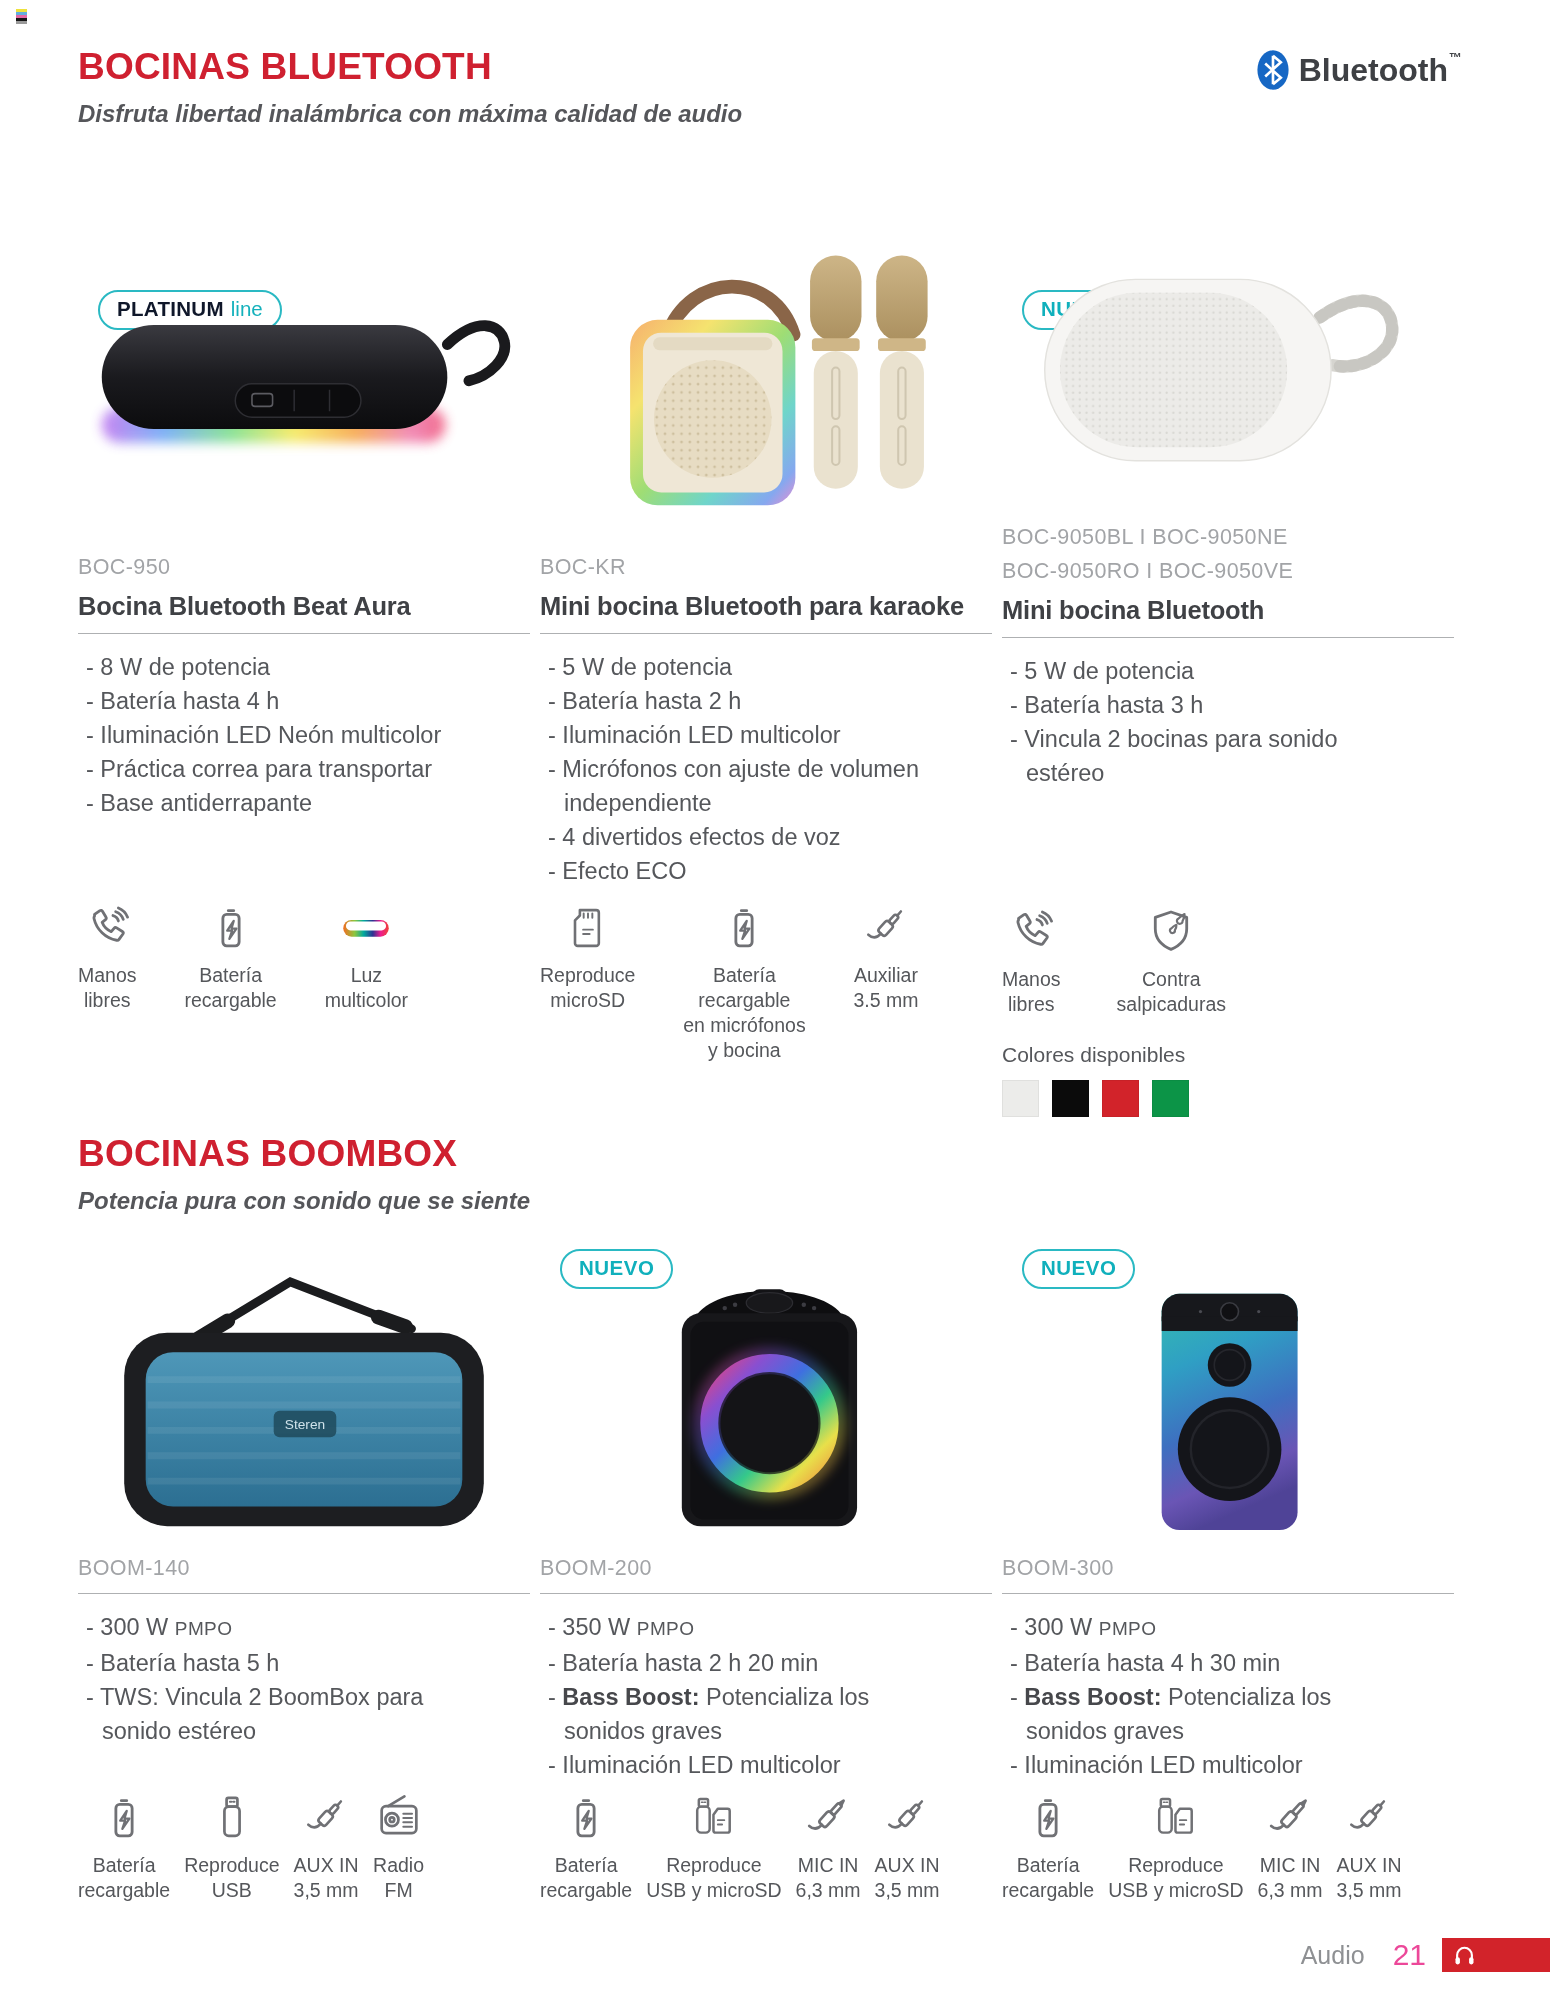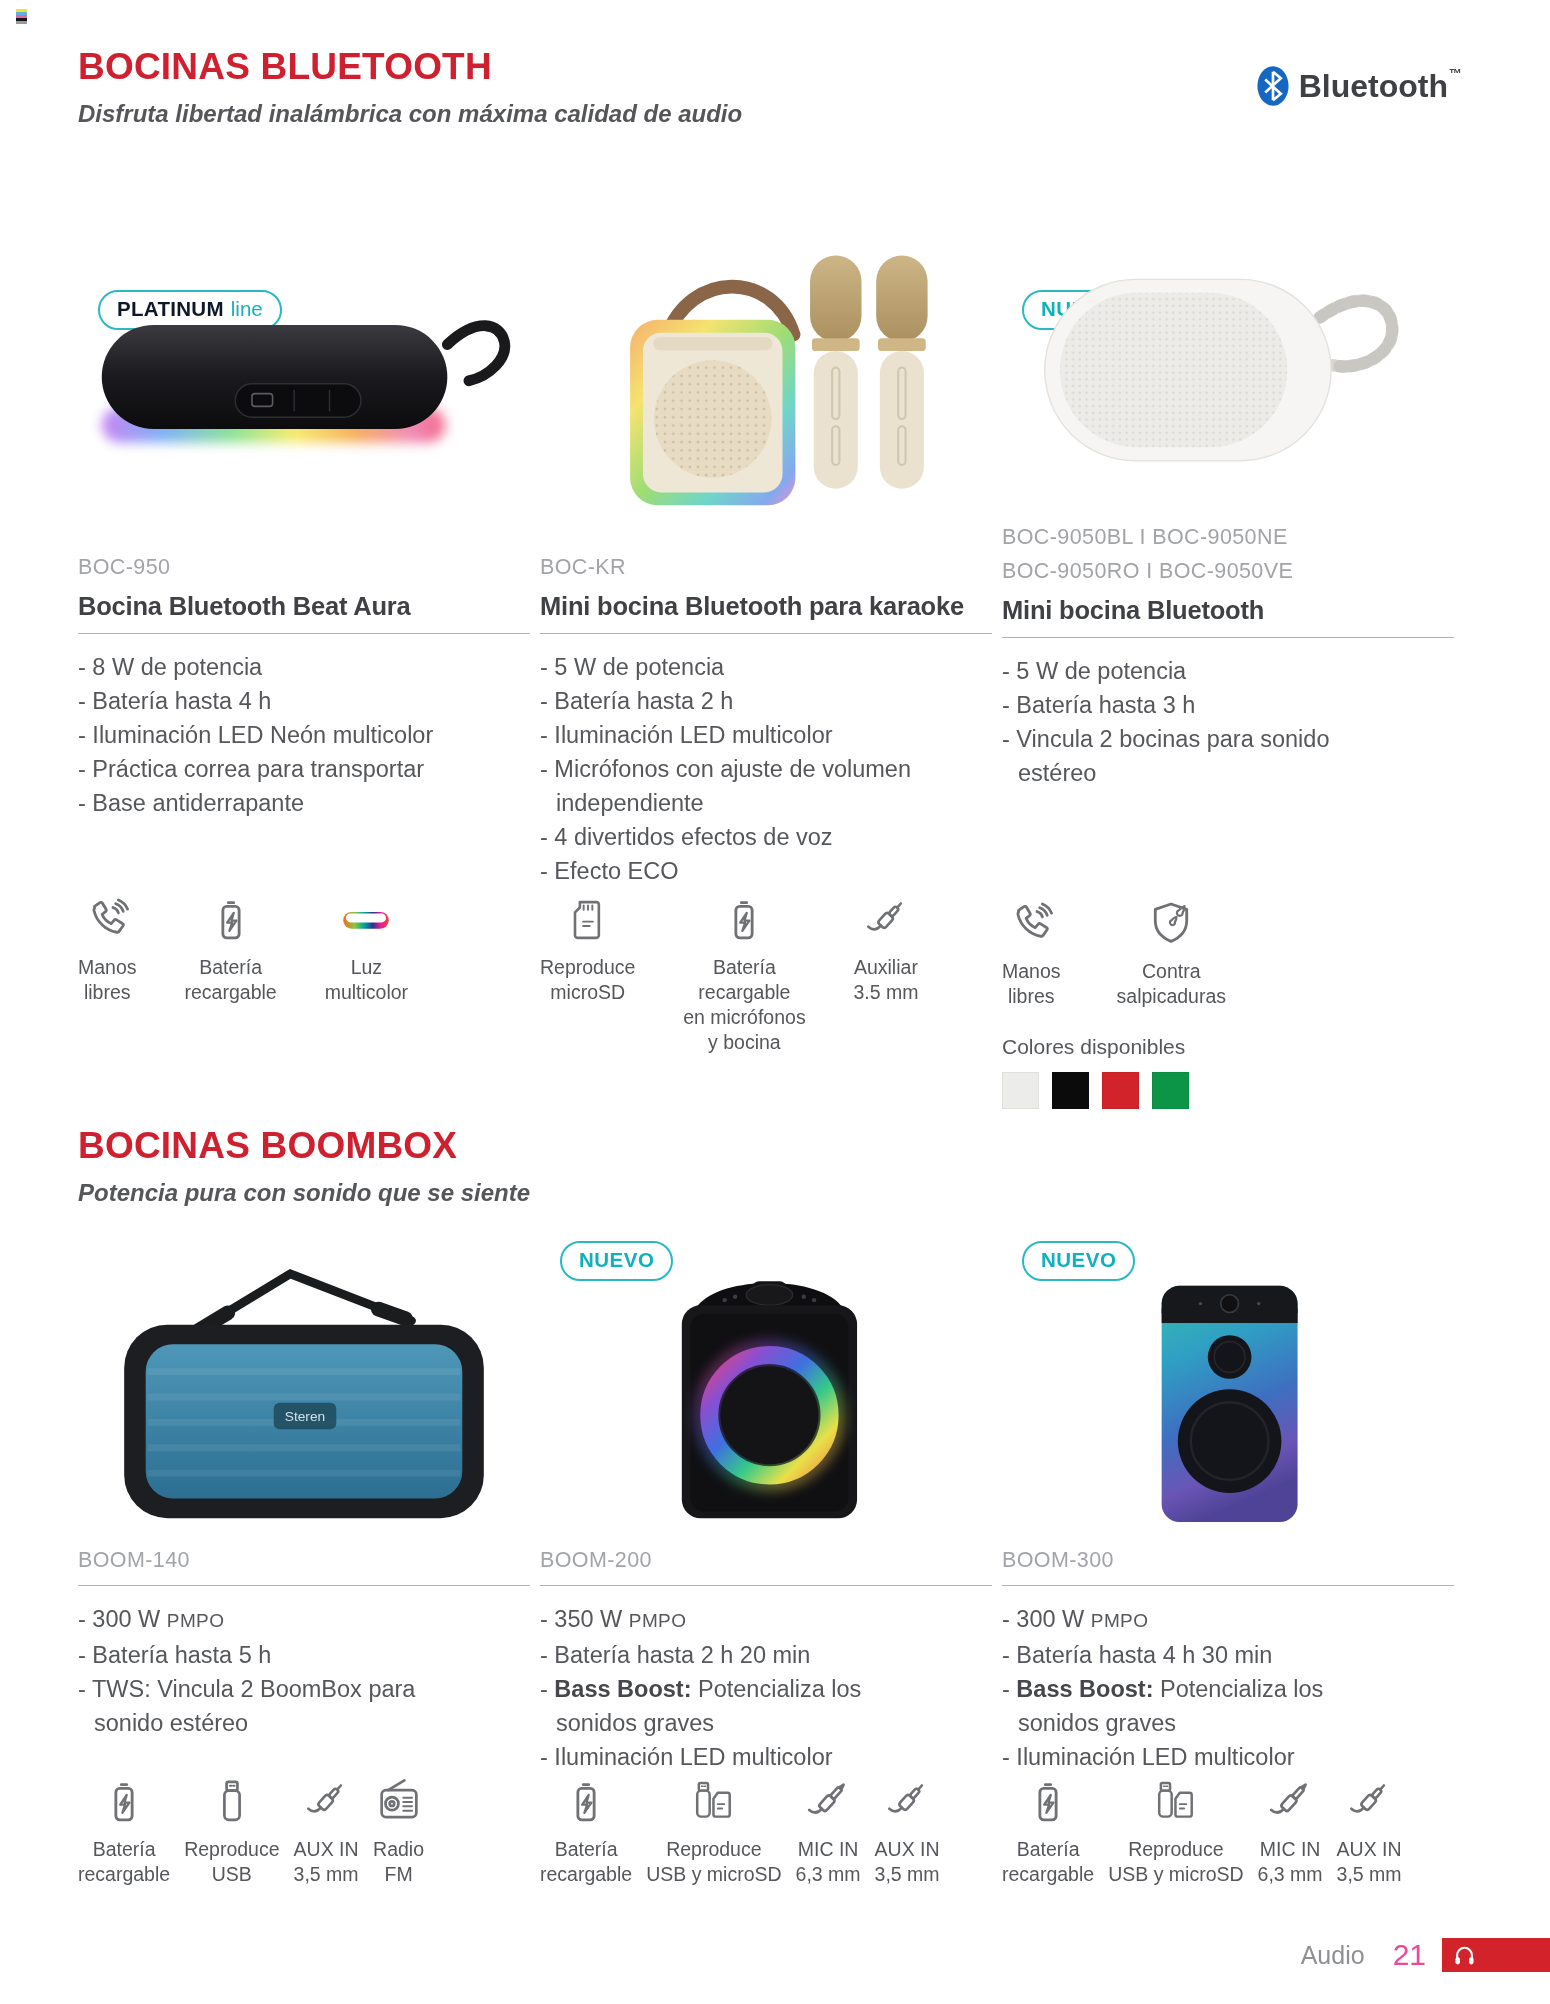--- a/index.html
+++ b/index.html
@@ -13,21 +13,21 @@
 
   
   .reg-mark { position:absolute; top:9px; left:16px; width:11px; }
   .reg-mark div { height:3px; }
   .rm1{background:#eee23c;} .rm2{background:#62aede;} .rm3{background:#e468a4;} .rm4{background:#141414;} .rm5{background:#9a9a9a;}
 
   
   .header { padding:46px 86px 0 78px; position:relative; }
   .page-title { margin:0; font-size:37px; font-weight:700; color:#cf2030; letter-spacing:.2px; }
   .page-subtitle { margin:12px 0 0; font-size:24px; font-weight:700; color:#55565a;font-style:italic; }
-  .bt-logo { position:absolute; top:64px; right:88px; display:flex; align-items:flex-start; gap:4px; }
+  .bt-logo { position:absolute; top:48px; right:88px; display:flex; align-items:flex-start; gap:4px; }
   .bt-mark { width:44px; height:44px; }
   .bt-text { font-size:32px; font-weight:700; color:#3e4044; line-height:44px; }
   .bt-tm { font-size:13px; vertical-align:top; line-height:20px; margin-left:1px; }
 
   
   .products { display:grid; grid-template-columns:452px 452px 452px; column-gap:10px; padding:0 78px; }
   .row1 { margin-top:100px; }
   .row2 { margin-top:34px; }
   .card { position:relative; }
   .image-area { position:relative; }
@@ -52,21 +52,21 @@
   .badge .nv { color:#10b0bc; font-weight:700; letter-spacing:.5px; }
 
   
   .models { display:flex; flex-direction:column; justify-content:flex-end; min-height:64px; margin-top:8px; }
   .models.short { min-height:34px; }
   .model-line { font-size:21.5px; color:#a2a4a7; letter-spacing:.4px; margin-top:9px; }
   .p-title { margin:12px 0 0; font-size:25.5px; font-weight:700; color:#3f4145; letter-spacing:-.2px; white-space:nowrap; }
   .rule { border:none; border-top:1.5px solid #aeb0b2; margin:12px 0 16px; }
 
   
-  .features { list-style:none; margin:0; padding:0; font-size:23.5px; line-height:34px; color:#55575b; }
+  .features { list-style:none; margin:8px; padding:0; font-size:23.5px; line-height:34px; color:#55575b; }
   .row1 .features { height:244px; }
   .row2 .features { height:174px; }
   .feature { padding-left:16px; text-indent:-16px; }
   .seg-sm { font-size:19px; letter-spacing:.4px; }
   .seg-b  { font-weight:700; color:#46474b; }
   .fw420 { max-width:420px; } .fw400 { max-width:400px; } .fw380 { max-width:380px; } .fw330 { max-width:332px; }
 
   
   .specs { display:flex; align-items:flex-start; }
   .g44{gap:48px;} .g30{gap:34px;} .g48{gap:56px;} .g14{gap:14px;}

